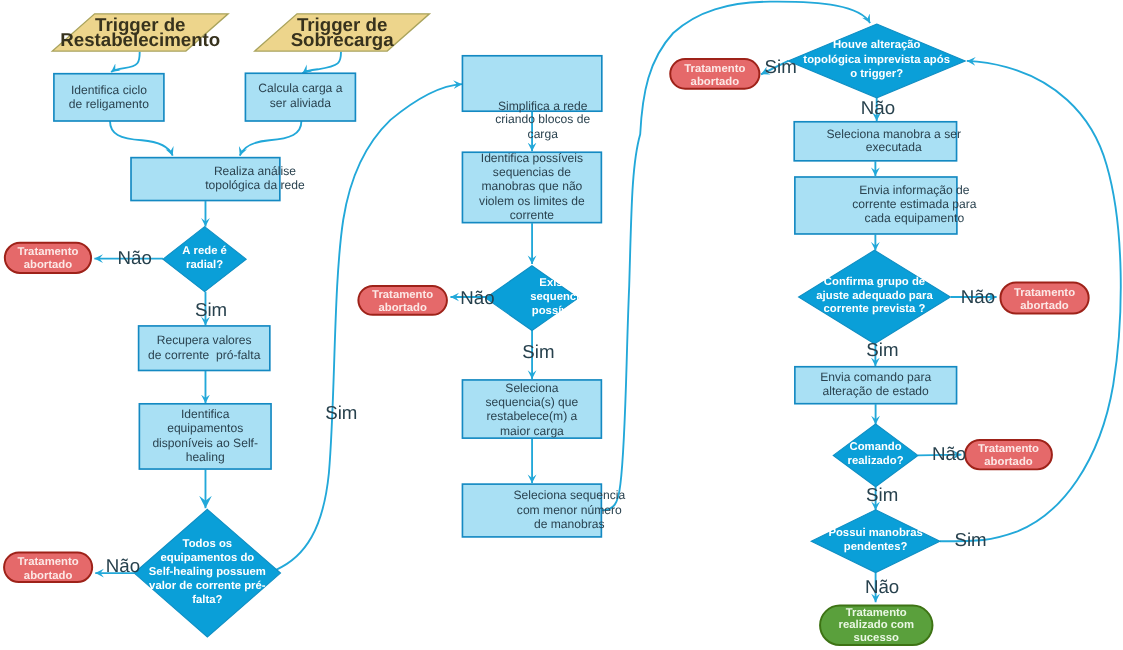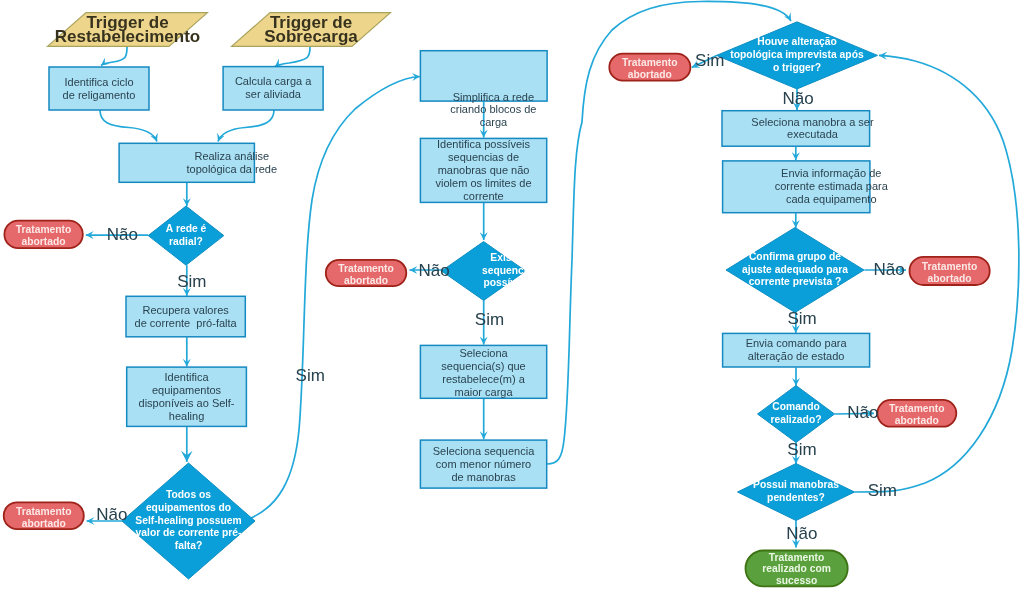--- a/index.html
+++ b/index.html
@@ -192,21 +192,21 @@
       </div>
       <div class="nodetext t-decision" style="left: 468px; top: 241.55px; width: 84.1px; height: 58.9px;">
         <span>Existem<br>sequencias<br>possíveis?</span>
       </div>
       <div class="nodetext t-terminal" style="left: 324.8px; top: 258.9px; width: 82.5px; height: 28.3px;">
         <span>Tratamento<br>abortado</span>
       </div>
       <div class="nodetext t-process" style="left: 419.9px; top: 344.9px; width: 127.3px; height: 53.9px; align-items: flex-end;">
         <span>Seleciona<br>sequencia(s)&nbsp;que<br>restabelece(m)&nbsp;a<br>maior&nbsp;carga</span>
       </div>
-      <div class="nodetext t-process" style="left: 419.9px; top: 439.6px; width: 127.3px; height: 49px;">
+      <div class="nodetext t-process" style="left: 419.9px; top: 439.6px; width: 127.3px; height: 49px; padding-left: 34px;">
         <span>Seleciona&nbsp;sequencia<br>com&nbsp;menor&nbsp;número<br>de&nbsp;manobras</span>
       </div>
       <div class="nodetext t-decision" style="left: 716.5px; top: 21.85px; width: 161px; height: 67.1px;">
         <span>Houve&nbsp;alteração<br>topológica&nbsp;imprevista&nbsp;após<br>o&nbsp;trigger?</span>
       </div>
       <div class="nodetext t-terminal" style="left: 608.3px; top: 52.6px; width: 83.1px; height: 29.1px;">
         <span>Tratamento<br>abortado</span>
       </div>
       <div class="nodetext t-process" style="left: 721.5px; top: 110.2px; width: 138px; height: 36.5px; margin-left: 22px;">
         <span>Seleciona&nbsp;manobra&nbsp;a&nbsp;ser<br>executada</span>

